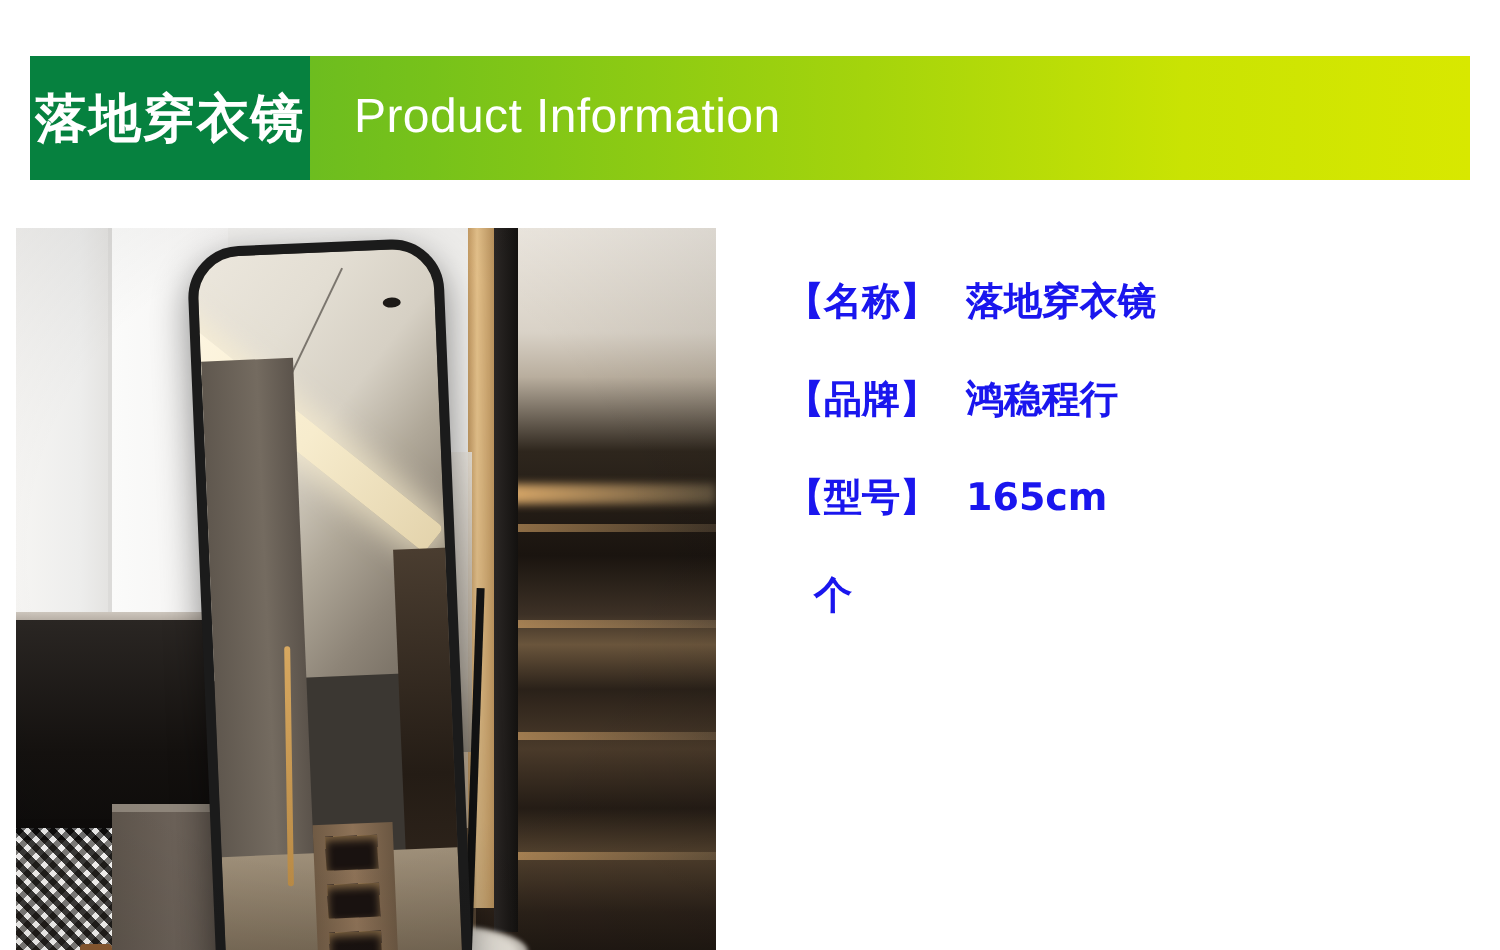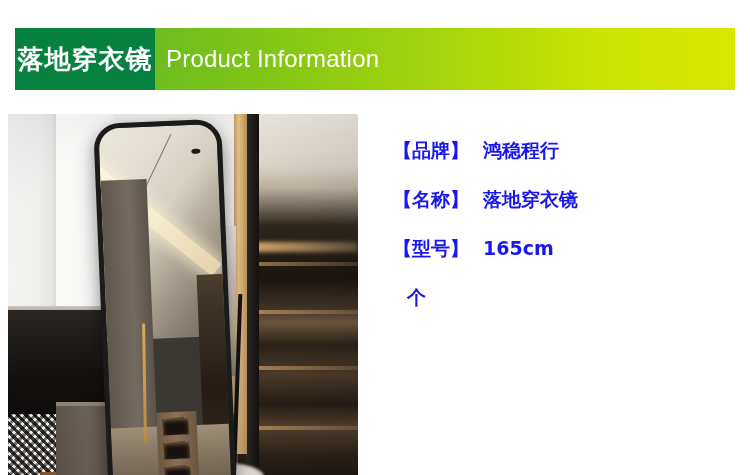--- a/index.html
+++ b/index.html
@@ -39,21 +39,21 @@
     font-family: "DejaVu Sans", "Liberation Sans", sans-serif;
     flex: none;
   }
   .banner-en {
     flex: 1;
     color: #ffffff;
     font-size: 24px;
     font-weight: normal;
     display: flex;
     align-items: center;
-    padding-left: 11px;
+    padding-left: 22px;
     letter-spacing: 0.2px;
   }
 
   
   .photo {
     position: absolute;
     left: 8px;
     top: 114px;
     width: 350px;
     height: 361px;
@@ -343,27 +343,27 @@
       </div>
     </div>
 
     <div class="photo-vignette"></div>
   </div>
 </div>
 
 <div class="specs">
 
   <div class="spec-row">
+    <span class="spec-label">【名称】</span>
+    <span class="spec-value">落地穿衣镜</span>
+  </div>
+
+  <div class="spec-row">
     <span class="spec-label">【品牌】</span>
     <span class="spec-value">鸿稳程行</span>
-  </div>
-
-  <div class="spec-row">
-    <span class="spec-label">【名称】</span>
-    <span class="spec-value">落地穿衣镜</span>
   </div>
 
   <div class="spec-row">
     <span class="spec-label">【型号】</span>
     <span class="spec-value">165cm</span>
   </div>
 
   <div class="spec-row">
     <span class="spec-value">个</span>
   </div>

